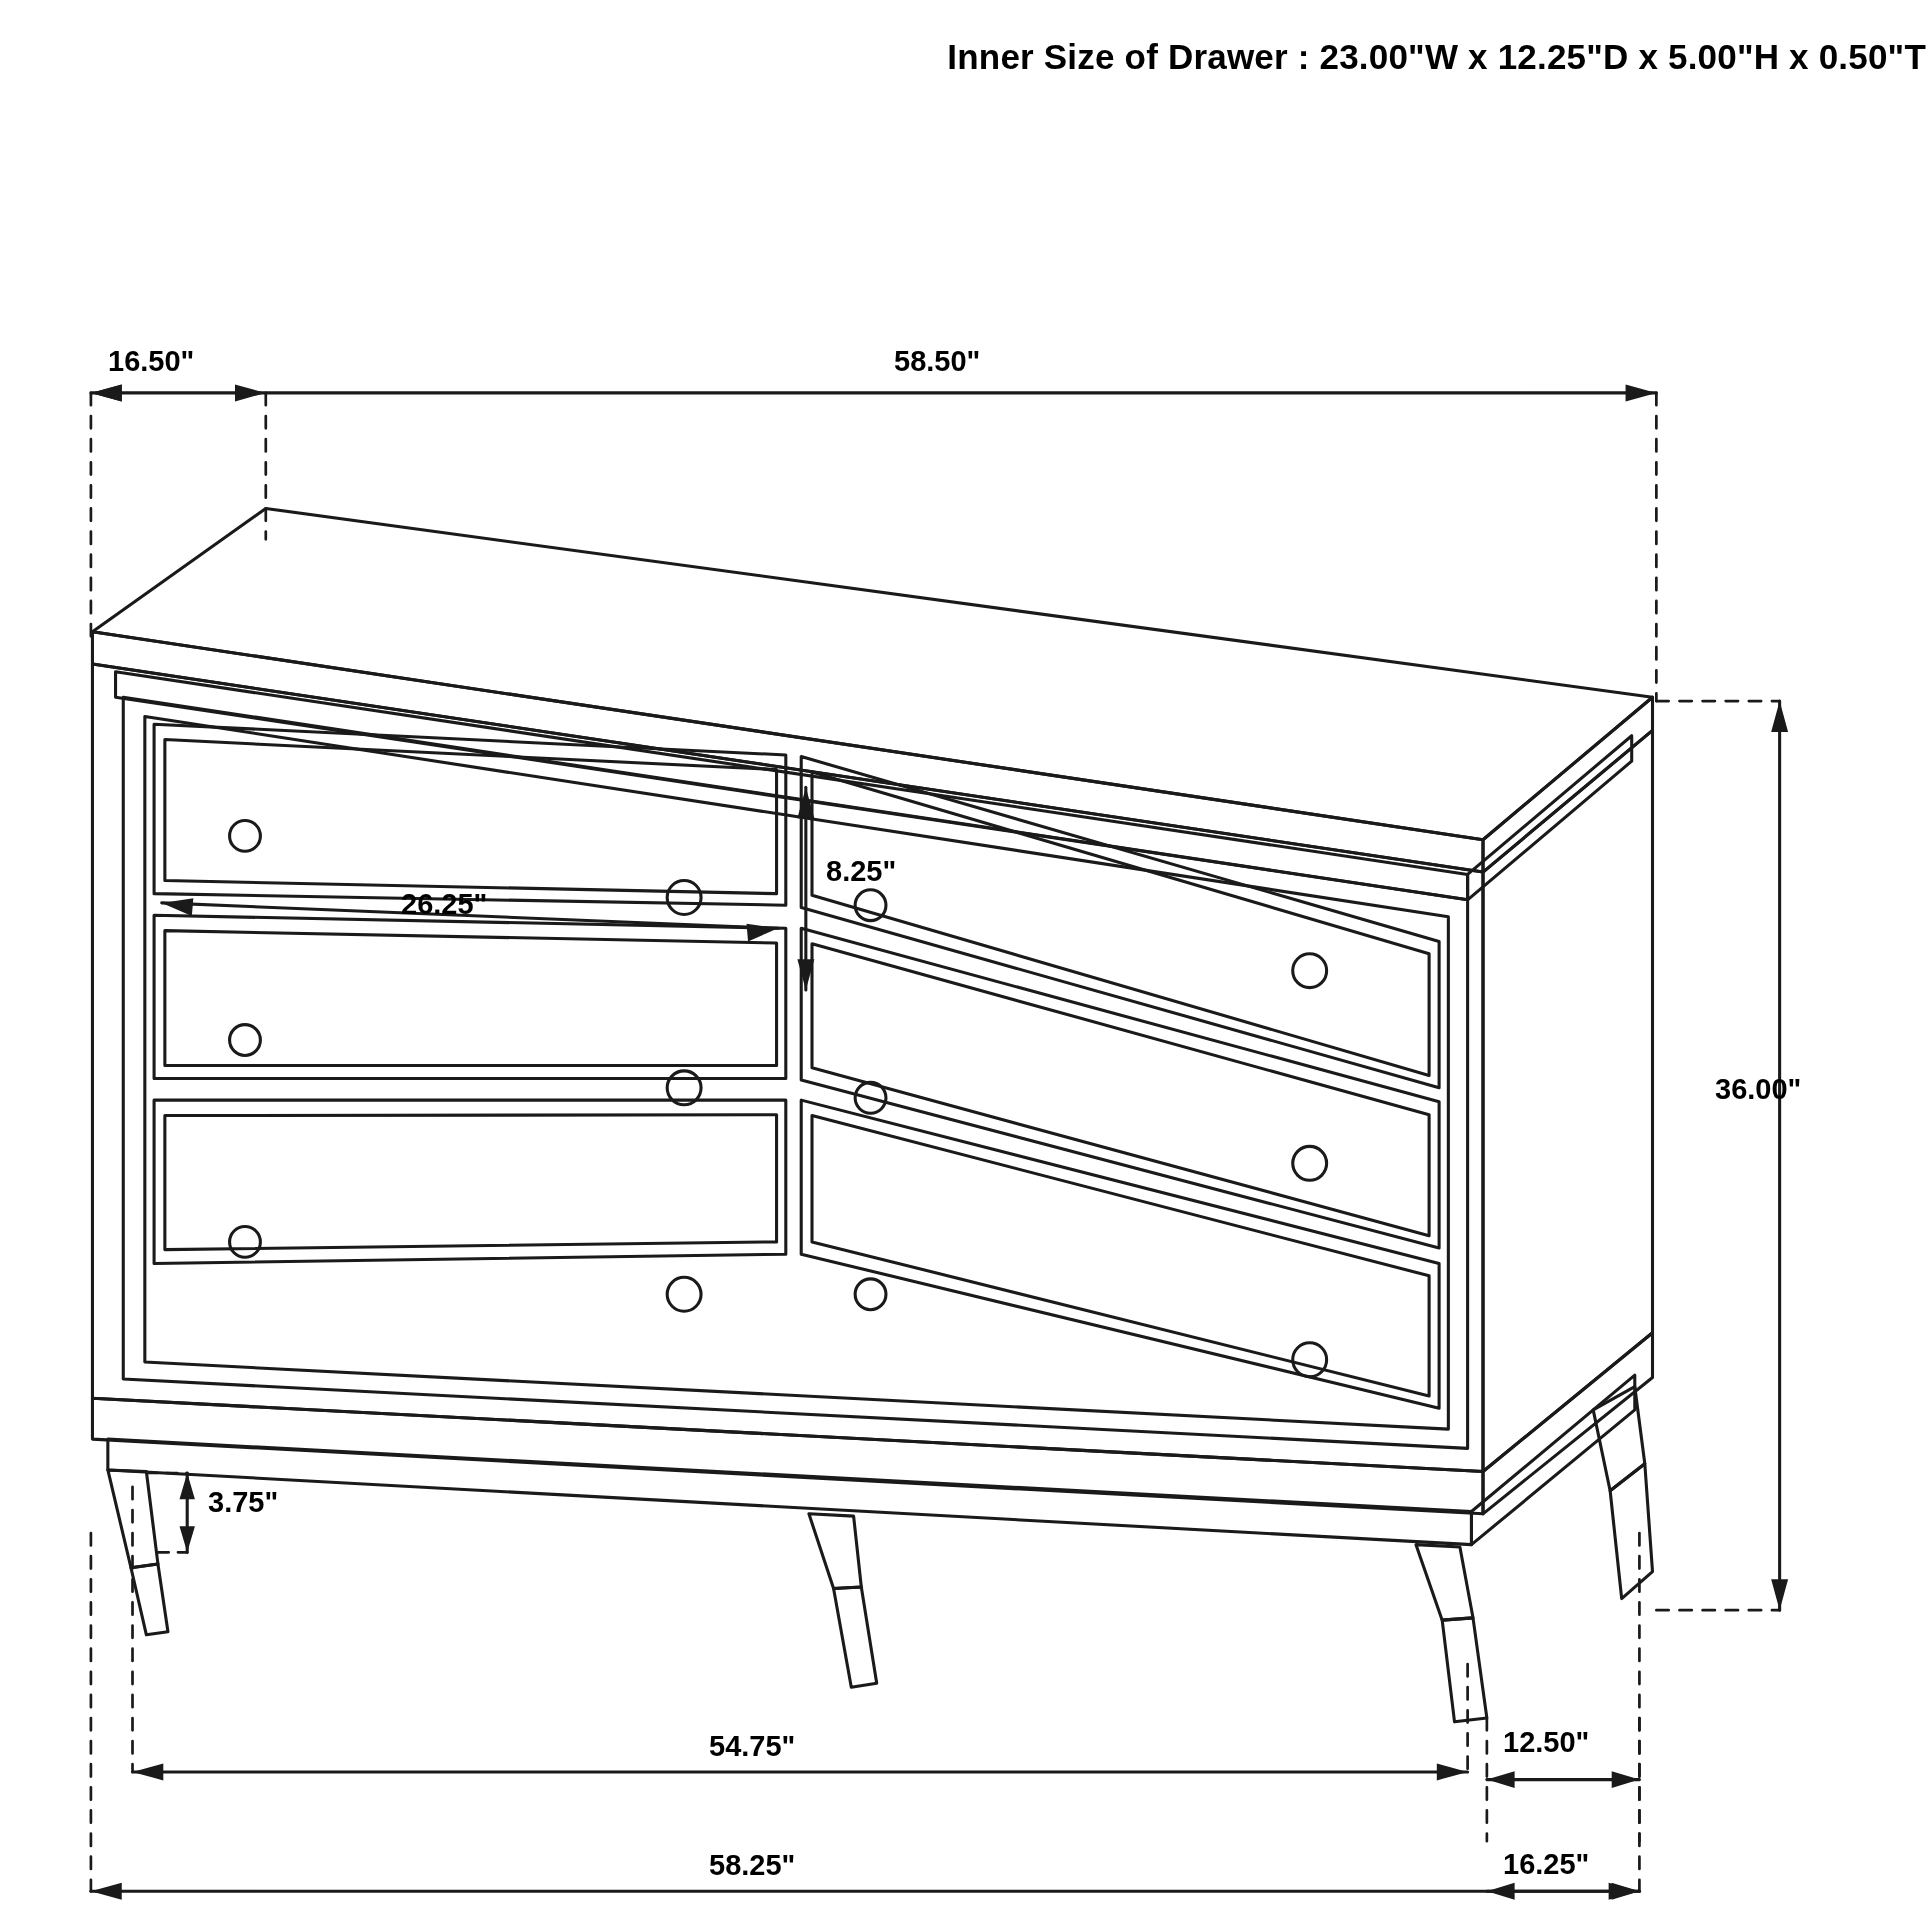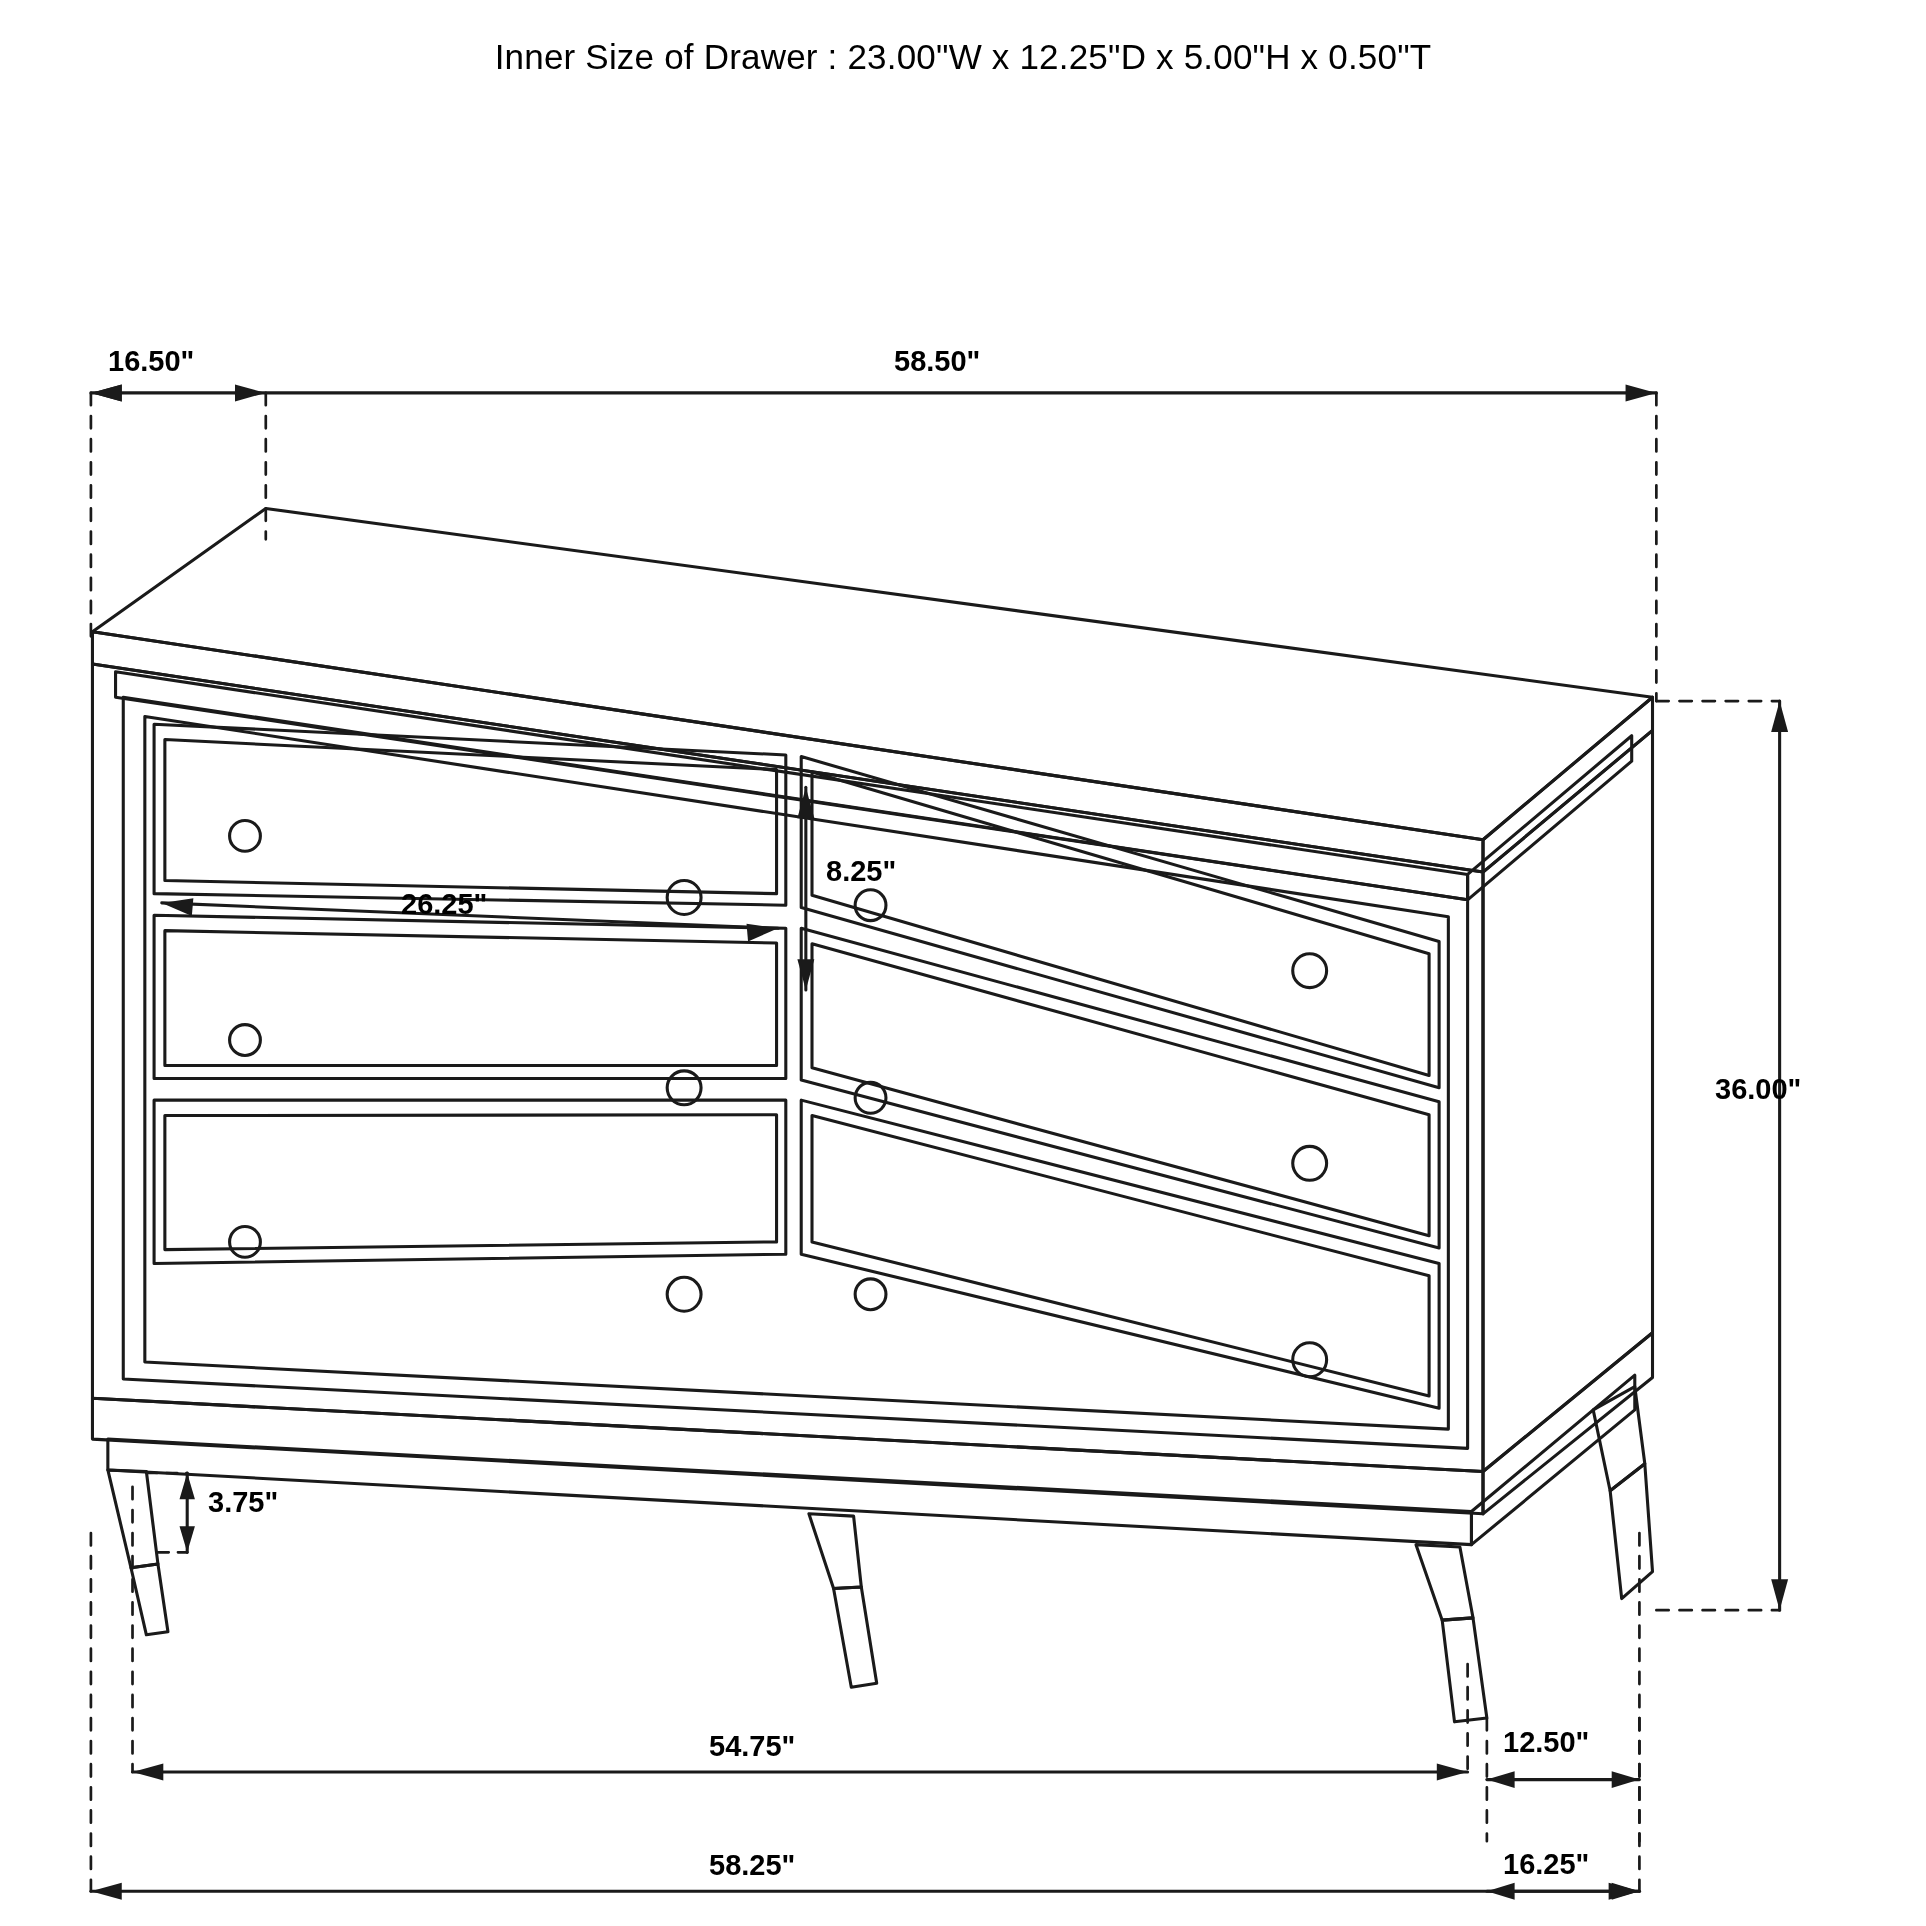--- a/index.html
+++ b/index.html
@@ -19,23 +19,23 @@
     position: absolute;
     left: 0; top: 0;
     width: 1926px;
     height: 1926px;
   }
   .title {
     position: absolute;
     top: 37px;
     left: 0;
     width: 1926px;
-    text-align: center;
+    text-align: right;
     font-size: 35px;
-    font-weight: normal;
+    font-weight: bold;
     letter-spacing: 0.2px;
   }
   .dim {
     position: absolute;
     font-size: 29px;
     font-weight: bold;
     white-space: nowrap;
   }
   svg.drawing {
     position: absolute;

